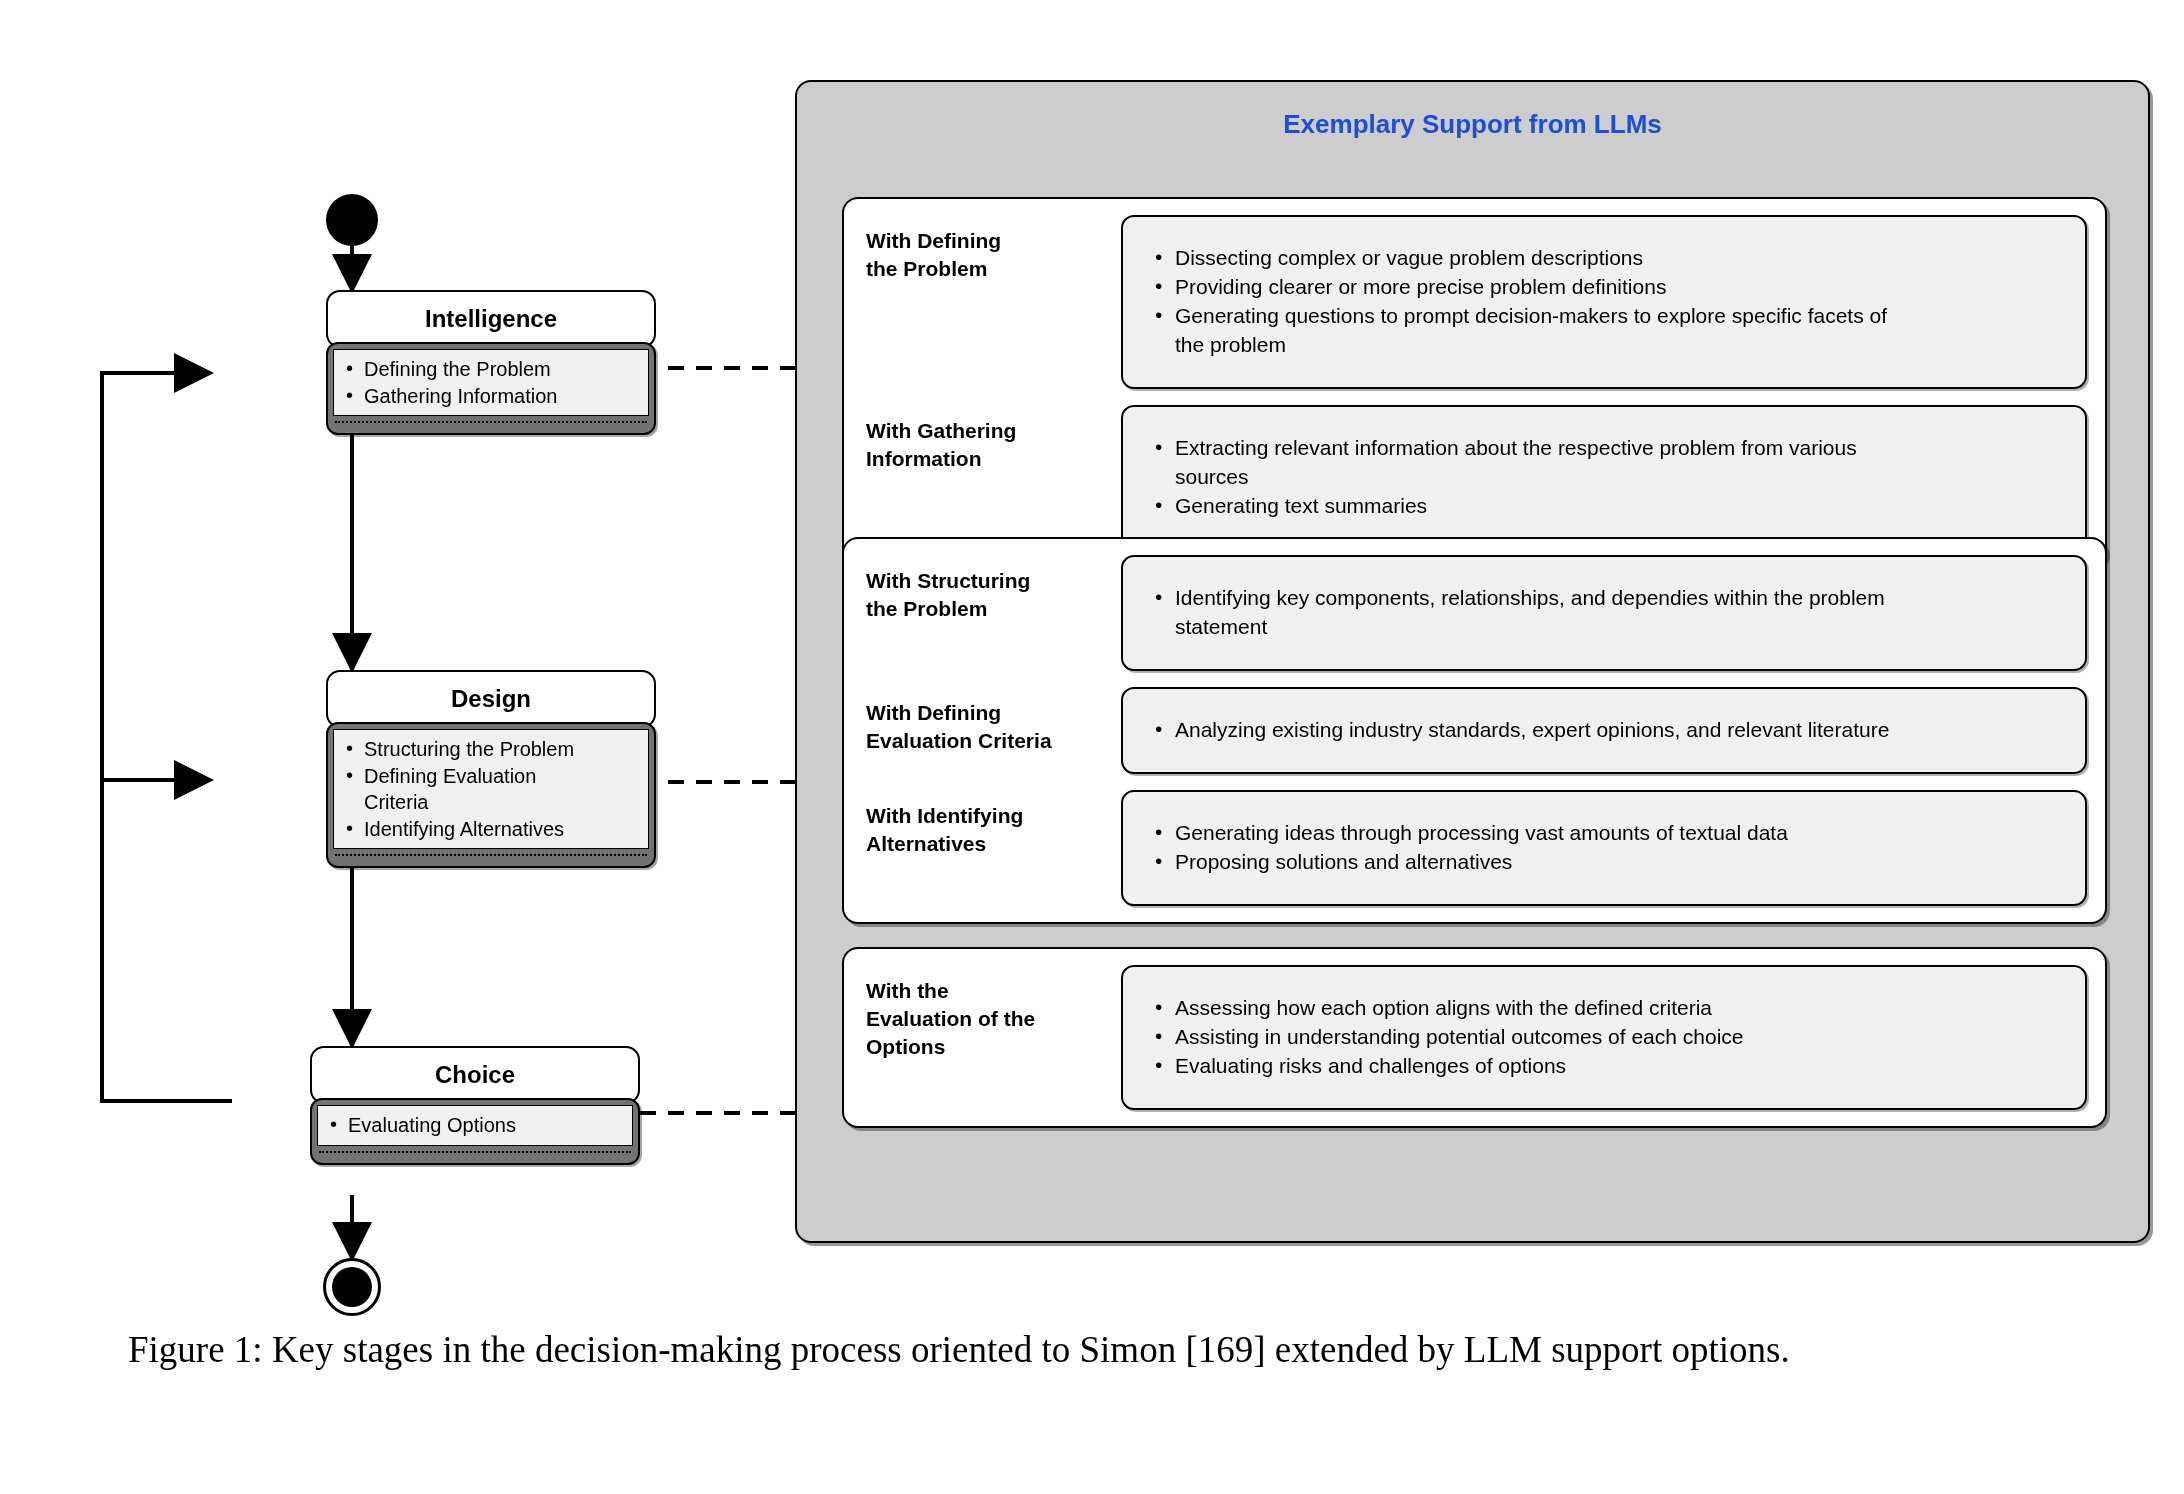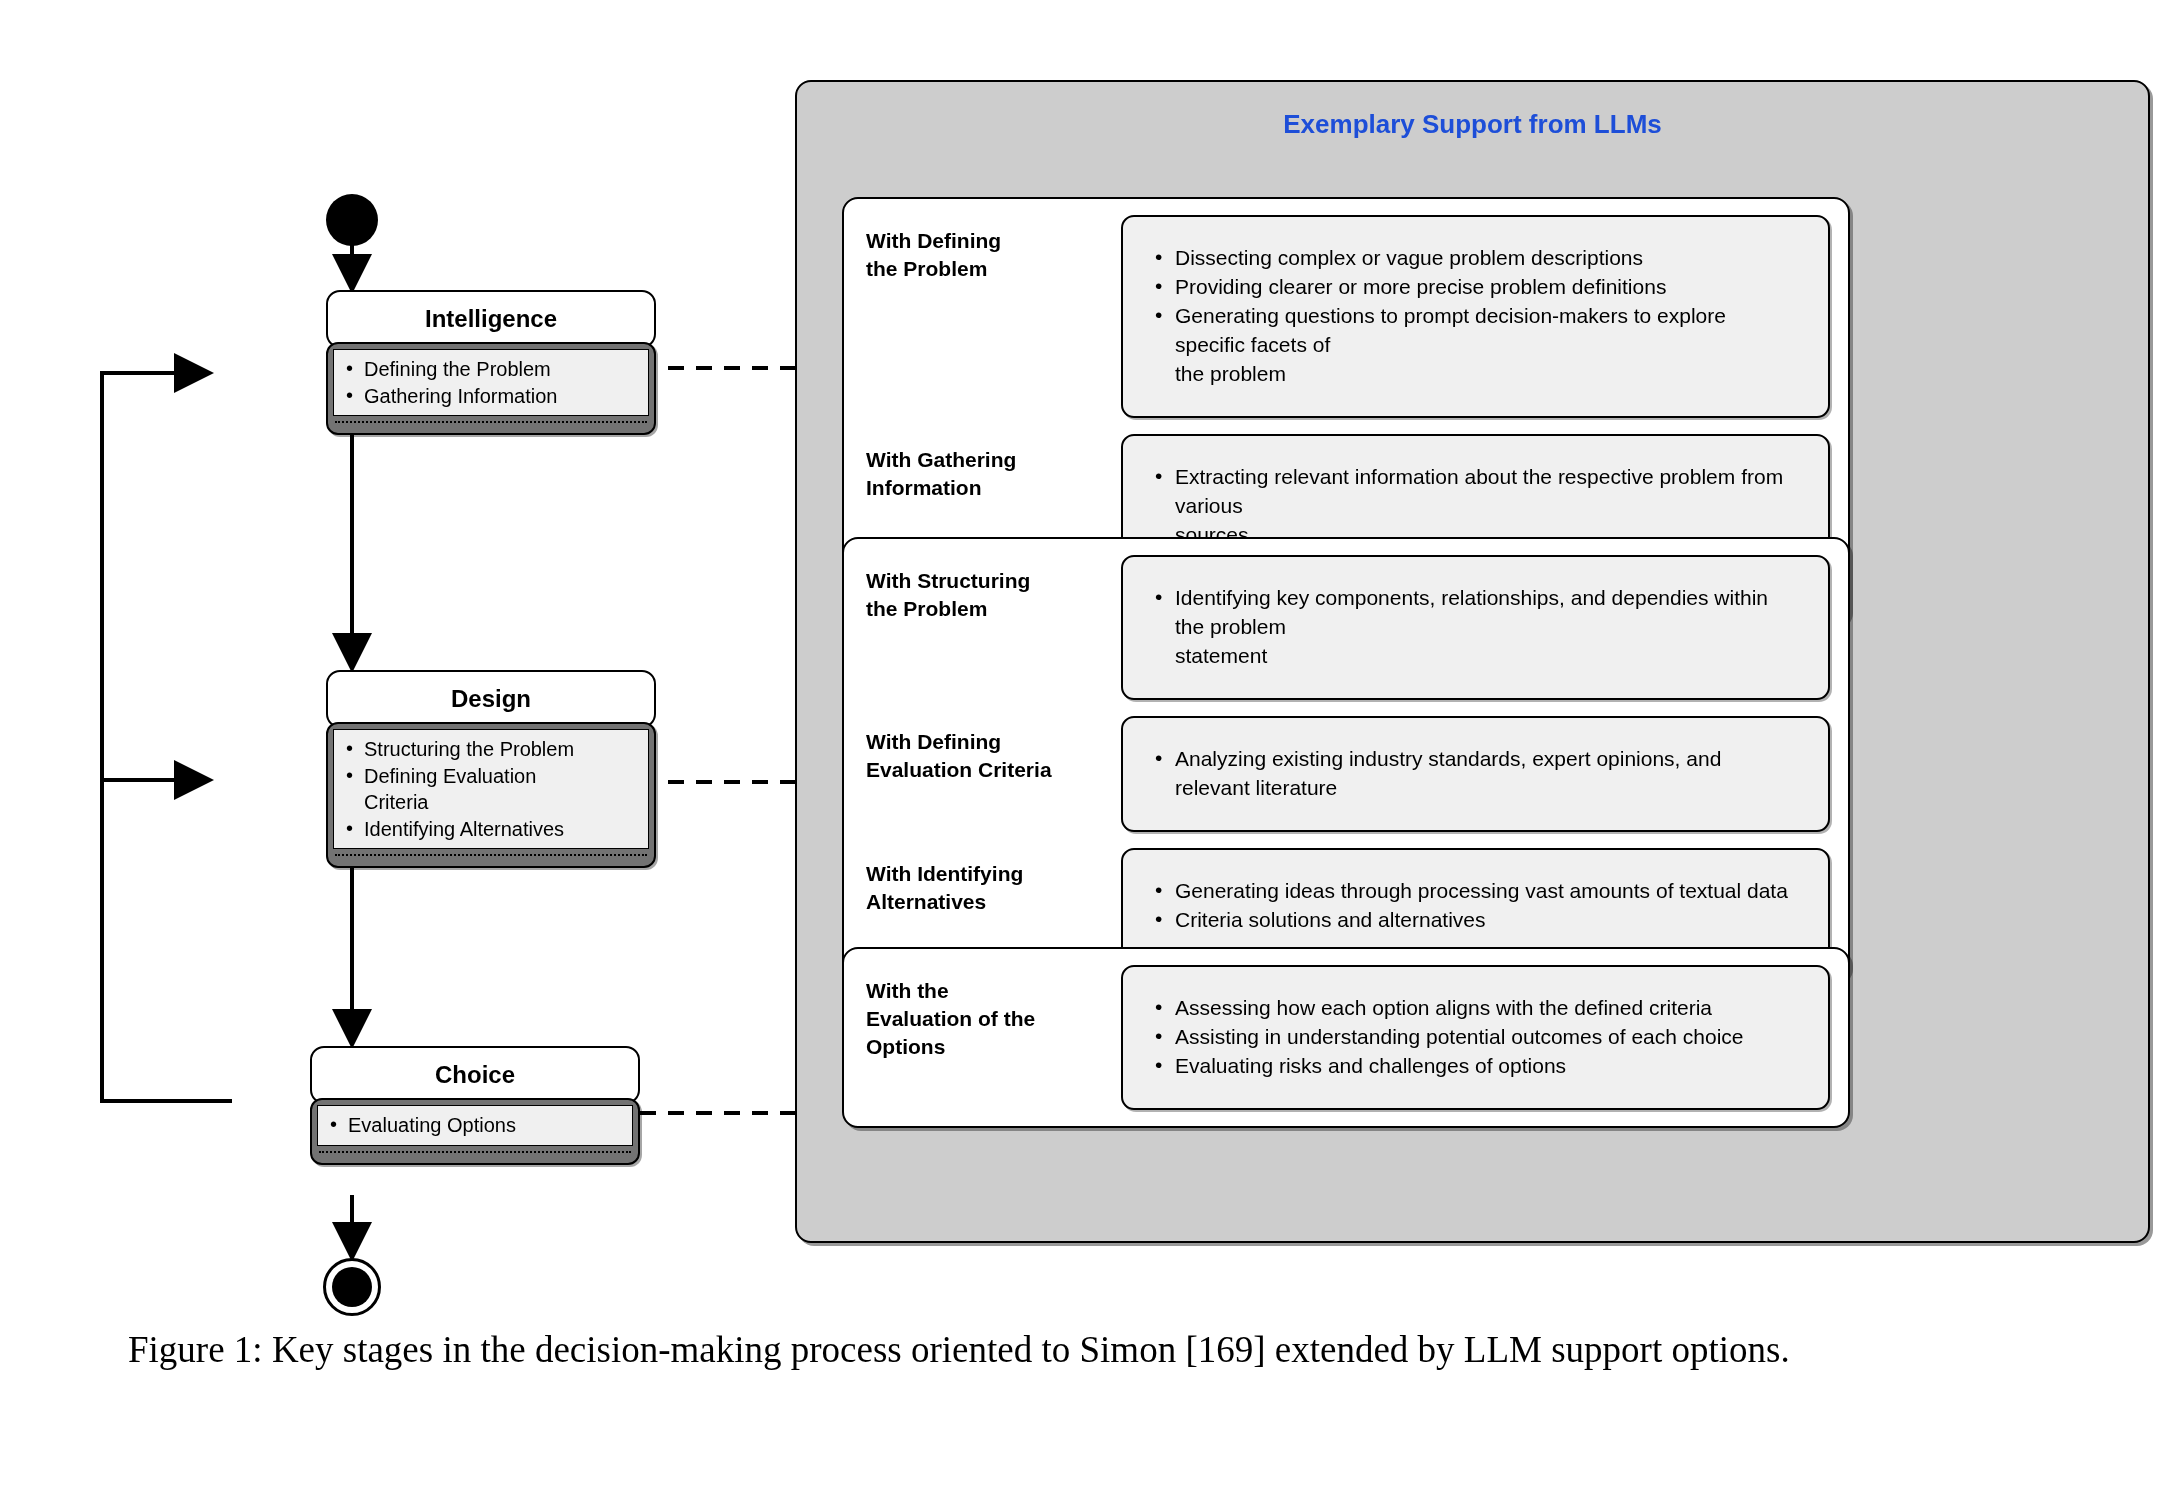--- a/index.html
+++ b/index.html
@@ -120,21 +120,21 @@
   #llm-panel-title {
     text-align: center;
     font-weight: bold;
     font-size: 26px;
     color: #1d4ed8;
     margin-top: 27px;
   }
   .group {
     position: absolute;
     left: 45px;
-    width: 1008px;
+    width: 1265px;
     background: #fff;
     border: 2.5px solid #000;
     border-radius: 16px;
     box-shadow: 3px 3px 0 rgba(0,0,0,0.35);
     padding: 16px 18px 16px 22px;
   }
   .row {
     display: flex;
     align-items: flex-start;
     margin-bottom: 16px;
@@ -305,21 +305,21 @@
             <li>Analyzing existing industry standards, expert opinions, and relevant literature</li>
           </ul>
         </div>
       </div>
       <div class="row">
         <div class="row-label">With Identifying
 Alternatives</div>
         <div class="row-card">
           <ul>
             <li>Generating ideas through processing vast amounts of textual data</li>
-            <li>Criteria solutions and alternatives</li>
+            <li>Proposing solutions and alternatives</li>
           </ul>
         </div>
       </div>
     </div>
 
     <div class="group" style="top:865px;">
       <div class="row">
         <div class="row-label">With the
 Evaluation of the
 Options</div>

